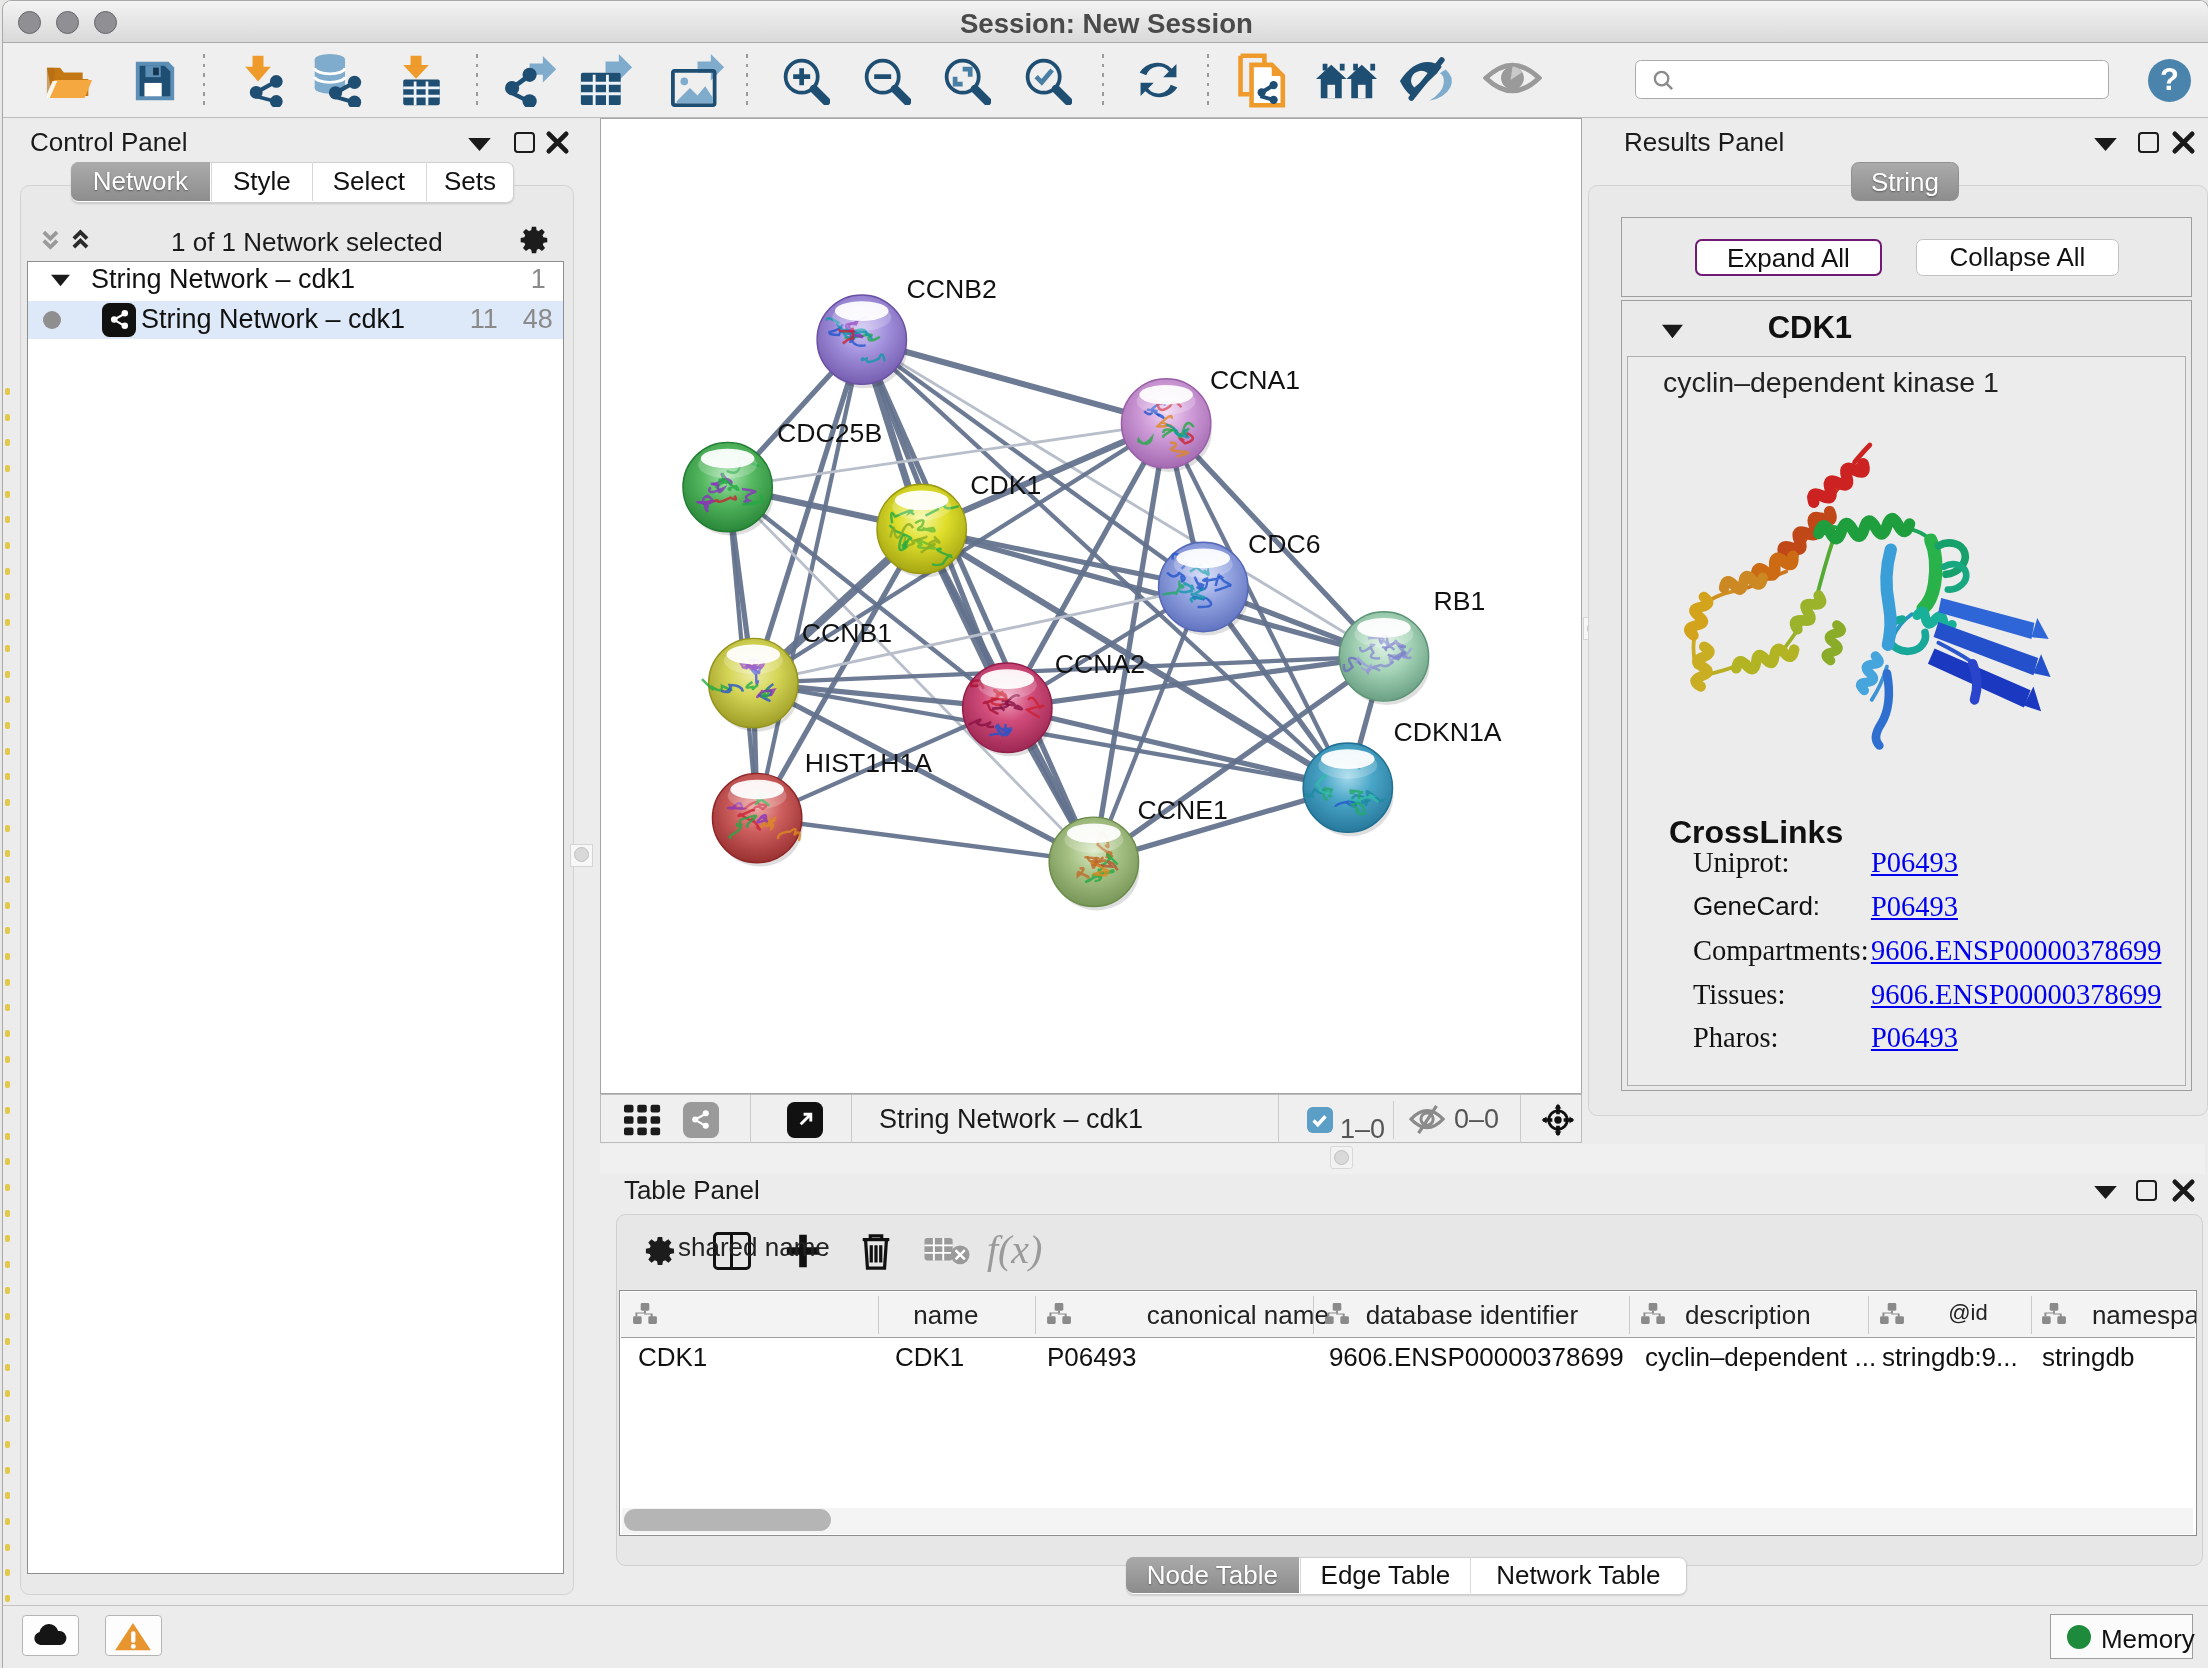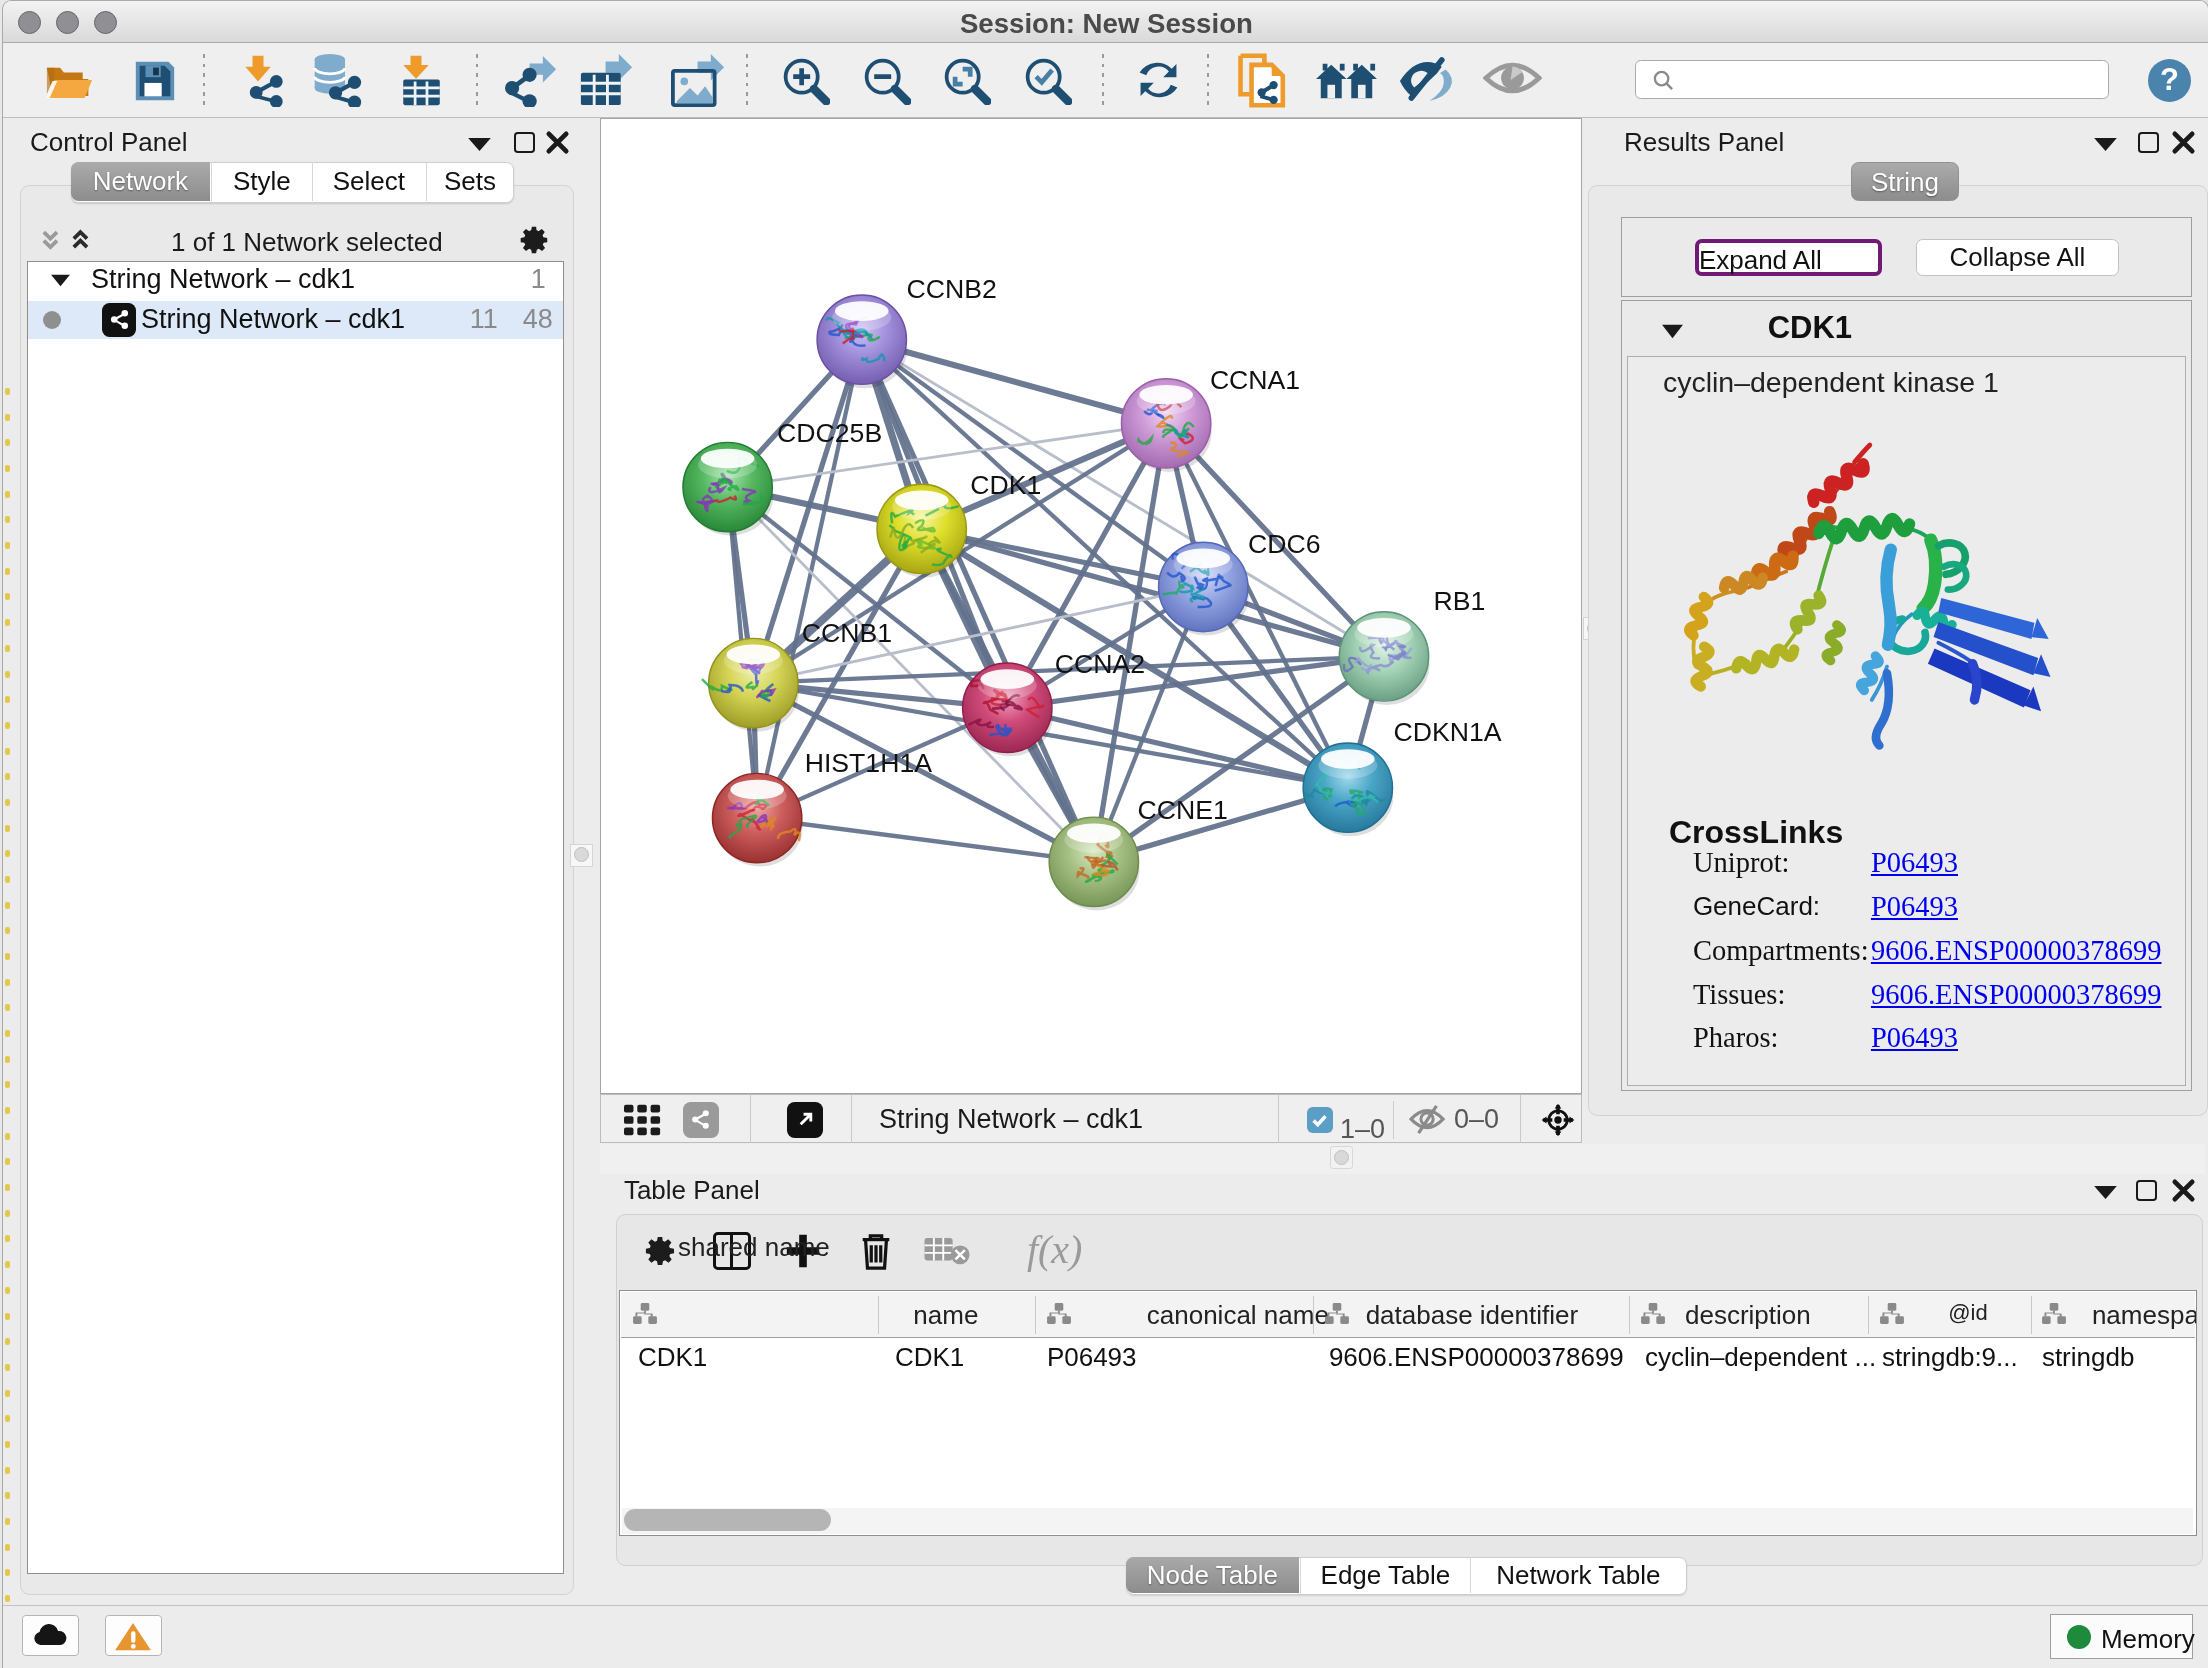--- a/index.html
+++ b/index.html
@@ -645,21 +645,21 @@
     </svg>
 <div class="abs" style="left:2135px;top:131px;width:21px;height:21px;border:2.5px solid #1a1a1a;border-radius:3.8px;box-sizing:border-box;"></div>
 <svg class="abs" style="left:2168px;top:129px;" width="25" height="25" viewBox="0 0 26 26">
       <path stroke="#1a1a1a" stroke-width="5" stroke-linecap="round" d="M4 4 L22 22 M22 4 L4 22"></path>
     </svg>
 
 <div class="abs" style="left:1585px;top:184px;width:618px;height:929px;background:#e9e9e9;border:1px solid #d2d2d2;border-radius:9.5px;"></div>
 <div class="abs" style="left:1848px;top:161px;width:108px;height:39px;background:linear-gradient(#ababab,#8d8d8d);border:1px solid #909090;border-radius:7.6px;color:#fff;text-align:center;font-size:26px;line-height:39px;text-shadow:0 1px 1.9px rgba(0,0,0,.4);box-sizing:border-box;">String</div>
 
 <div class="abs" style="left:1618px;top:216px;width:571px;height:80px;background:#eaeaea;border:1.9px solid #9e9e9e;box-sizing:border-box;"></div>
-<div class="abs" style="left:1692px;top:238px;width:187px;height:37px;background:#fff;border:4px solid #701a75;border-radius:6.7px;box-sizing:border-box;font-size:26px;line-height:35px;color:#111;">Expand All</div>
+<div class="abs" style="left:1692px;top:238px;width:187px;height:37px;background:#fff;border:2px solid #701a75;border-radius:6.7px;box-sizing:border-box;text-align:center;font-size:26px;line-height:35px;color:#111;">Expand All</div>
 <div class="abs" style="left:1913px;top:238px;width:203px;height:37px;background:#fff;border:1px solid #c2c2c2;border-radius:6.7px;box-sizing:border-box;text-align:center;font-size:26px;line-height:35px;color:#111;">Collapse All</div>
 
 <div class="abs" style="left:1618px;top:299px;width:571px;height:791px;background:#eaeaea;border:1.9px solid #9e9e9e;box-sizing:border-box;"></div>
 <svg class="abs" style="left:1657px;top:321px;" width="25" height="19" viewBox="0 0 26 20">
       <path fill="#1a1a1a" d="M2 3 L24 3 L13 17 Z"></path>
     </svg>
 <div class="abs" style="left:1731px;top:309px;width:152px;text-align:center;font-size:31px;font-weight:bold;color:#111;">CDK1</div>
 
 <div class="abs" style="left:1624px;top:355px;width:559px;height:730px;background:#ececec;border:1px solid #aeaeae;box-sizing:border-box;"></div>
 <div class="abs" style="left:1660px;top:365px;font-size:28.5px;color:#222;">cyclin–dependent kinase 1</div>
@@ -771,21 +771,21 @@
 <svg class="abs" style="left:921px;top:1235px;" width="46" height="30" viewBox="0 0 48 32">
       <g fill="#9a9a9a">
         <rect x="0" y="2" width="30" height="24" rx="3"></rect>
       </g>
       <g stroke="#fff" stroke-width="2">
         <path d="M0 10 H30 M0 18 H30 M10 2 V26 M20 2 V26"></path>
       </g>
       <circle cx="38" cy="20" r="10" fill="#9a9a9a"></circle>
       <path d="M33 15 L43 25 M43 15 L33 25" stroke="#fff" stroke-width="2.6"></path>
     </svg>
-<div class="abs" style="left:984px;top:1225px;font-family:'Liberation Serif',serif;font-style:italic;font-size:40px;color:#9a9a9a;margin-left:40px;">f(x)</div>
+<div class="abs" style="left:984px;top:1225px;font-family:'Liberation Serif',serif;font-style:italic;font-size:40px;color:#9a9a9a;">f(x)</div>
 
 <div class="abs" style="left:616px;top:1289px;width:1578px;height:246px;background:#fff;border:1.4px solid #8e8e8e;box-sizing:border-box;"></div>
 <div class="abs" style="left:618px;top:1291px;width:1574px;height:46px;background:#f3f3f3;border-bottom:1.9px solid #9e9e9e;box-sizing:border-box;"></div>
 <div class="abs" style="left:875px;top:1295px;width:1px;height:38px;background:#c9c9c9;"></div>
 <div class="abs" style="left:1032px;top:1295px;width:1px;height:38px;background:#c9c9c9;"></div>
 <div class="abs" style="left:1310px;top:1295px;width:1px;height:38px;background:#c9c9c9;"></div>
 <div class="abs" style="left:1626px;top:1295px;width:1px;height:38px;background:#c9c9c9;"></div>
 <div class="abs" style="left:1865px;top:1295px;width:1px;height:38px;background:#c9c9c9;"></div>
 <div class="abs" style="left:2028px;top:1295px;width:1px;height:38px;background:#c9c9c9;"></div>
 <svg class="abs" style="left:630px;top:1302px;" width="24" height="21" viewBox="0 0 25 22">

